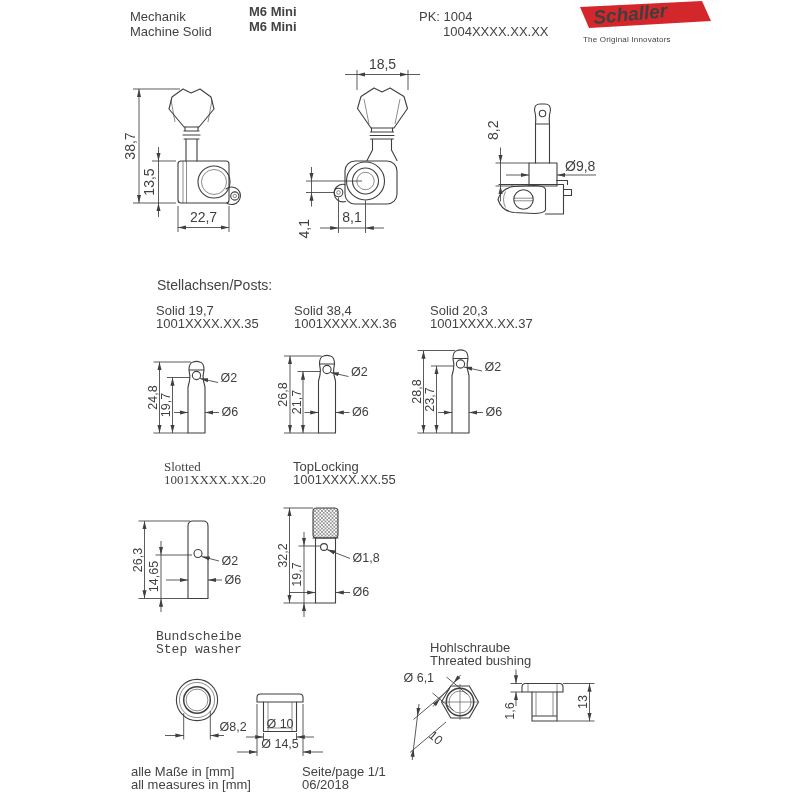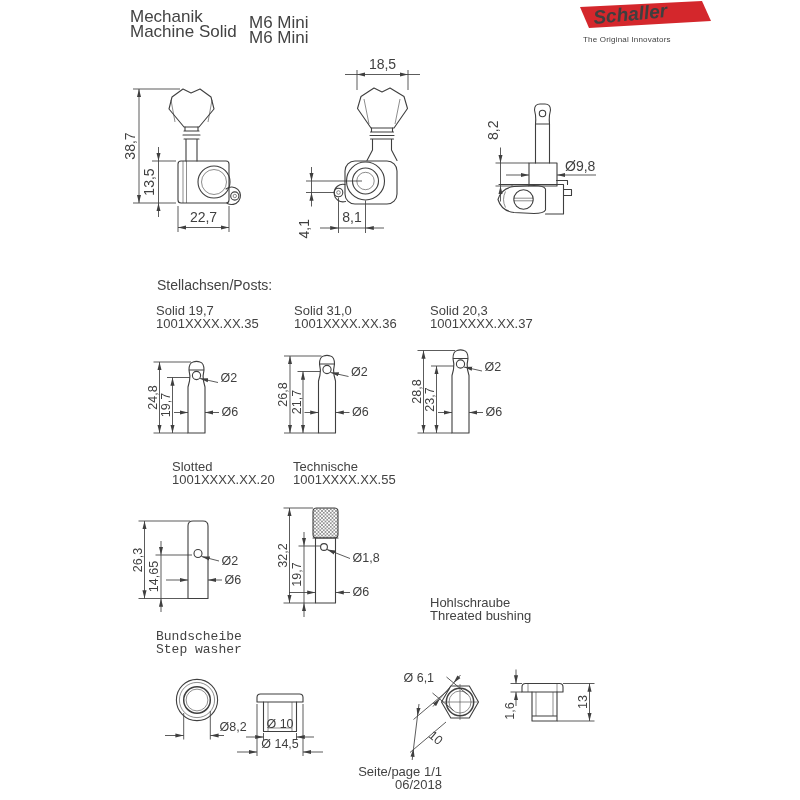--- a/index.html
+++ b/index.html
@@ -1,79 +1,87 @@
 <!DOCTYPE html>
 <html><head>
 <meta charset="utf-8">
 <style>
   html,body{margin:0;padding:0;background:#ffffff;}
   .page{position:relative;width:800px;height:800px;background:#fff;overflow:hidden;
         font-family:"Liberation Sans",sans-serif;color:#434343;}
   .abs{position:absolute;white-space:nowrap;}
-  .h{font-size:17px;line-height:15px;}
+  .h{font-size:13px;line-height:15px;}
   .lbl{font-size:13px;line-height:12.5px;}
   .heading{font-size:14px;}
   .ind{margin-left:24px;}
-  .ctr{text-align:right;}
+  .ctr{text-align:left;}
   svg.canvas{position:absolute;left:0;top:0;}
   .l{fill:none;stroke:#3f3f3f;stroke-width:1.1;stroke-linecap:round;stroke-linejoin:round;}
   .l2{fill:none;stroke:#3f3f3f;stroke-width:1.5;}
   .l0{fill:none;stroke:#3f3f3f;stroke-width:0.6;}
   .d{fill:none;stroke:#3f3f3f;stroke-width:0.85;stroke-linecap:butt;}
   text{font-family:"Liberation Sans",sans-serif;fill:#3f3f3f;}
   .t{font-size:12.5px;}
   .tb{font-size:14px;}
   .mid{text-anchor:middle;}
   .end{text-anchor:end;}
 </style>
 </head>
 <body>
 
 <div class="page">
 
   <div class="abs h" style="left:130px;top:9px;">
     <div>Mechanik</div>
     <div>Machine Solid</div>
   </div>
-  <div class="abs h" style="left:249px;top:15px;">
+  <div class="abs h" style="left:249px;top:4px;font-weight:bold;">
     <div>M6 Mini</div>
     <div>M6 Mini</div>
+  </div>
+  <div class="abs h" style="left:419px;top:9px;">
+    <div>PK: 1004</div>
+    <div class="ind">1004XXXX.XX.XX</div>
   </div>
 
   <div class="abs heading" style="left:157px;top:277px;text-align:center;">Stellachsen/Posts:</div>
 
   <div class="abs lbl" style="left:156px;top:305px;">
     <div>Solid 19,7</div>
     <div>1001XXXX.XX.35</div>
   </div>
   <div class="abs lbl" style="left:294px;top:305px;">
-    <div>Solid 31,0</div>
+    <div>Solid 38,4</div>
     <div>1001XXXX.XX.36</div>
   </div>
   <div class="abs lbl" style="left:430px;top:305px;">
     <div>Solid 20,3</div>
     <div>1001XXXX.XX.37</div>
   </div>
-  <div class="abs lbl" style="left:172px;top:461px;">
+  <div class="abs lbl" style="left:164px;top:461px;font-family:Liberation Serif, serif;">
     <div>Slotted</div>
     <div>1001XXXX.XX.20</div>
   </div>
   <div class="abs lbl" style="left:293px;top:461px;">
-    <div>Technische</div>
+    <div>TopLocking</div>
     <div>1001XXXX.XX.55</div>
   </div>
   <div class="abs lbl" style="left:156px;top:631px;font-family:Liberation Mono, monospace;">
     <div>Bundscheibe</div>
     <div>Step washer</div>
   </div>
-  <div class="abs lbl" style="left:430px;top:597px;">
+  <div class="abs lbl" style="left:430px;top:642px;">
     <div>Hohlschraube</div>
     <div>Threated bushing</div>
   </div>
 
+  <div class="abs lbl" style="left:131px;top:766px;">
+    <div>alle Maße in [mm]</div>
+    <div>all measures in [mm]</div>
+  </div>
   <div class="abs lbl ctr" style="left:302px;top:766px;width:140px;">
     <div>Seite/page 1/1</div>
     <div>06/2018</div>
   </div>
 
   <svg class="canvas" width="800" height="800" viewBox="0 0 800 800">
     <defs>
       <marker id="ah" viewBox="0 0 10 6" refX="9.3" refY="3" markerWidth="10.5" markerHeight="6.3" orient="auto-start-reverse">
         <path d="M0,0.7 L9.3,3 L0,5.3 Z" fill="#3f3f3f"></path>
       </marker>

